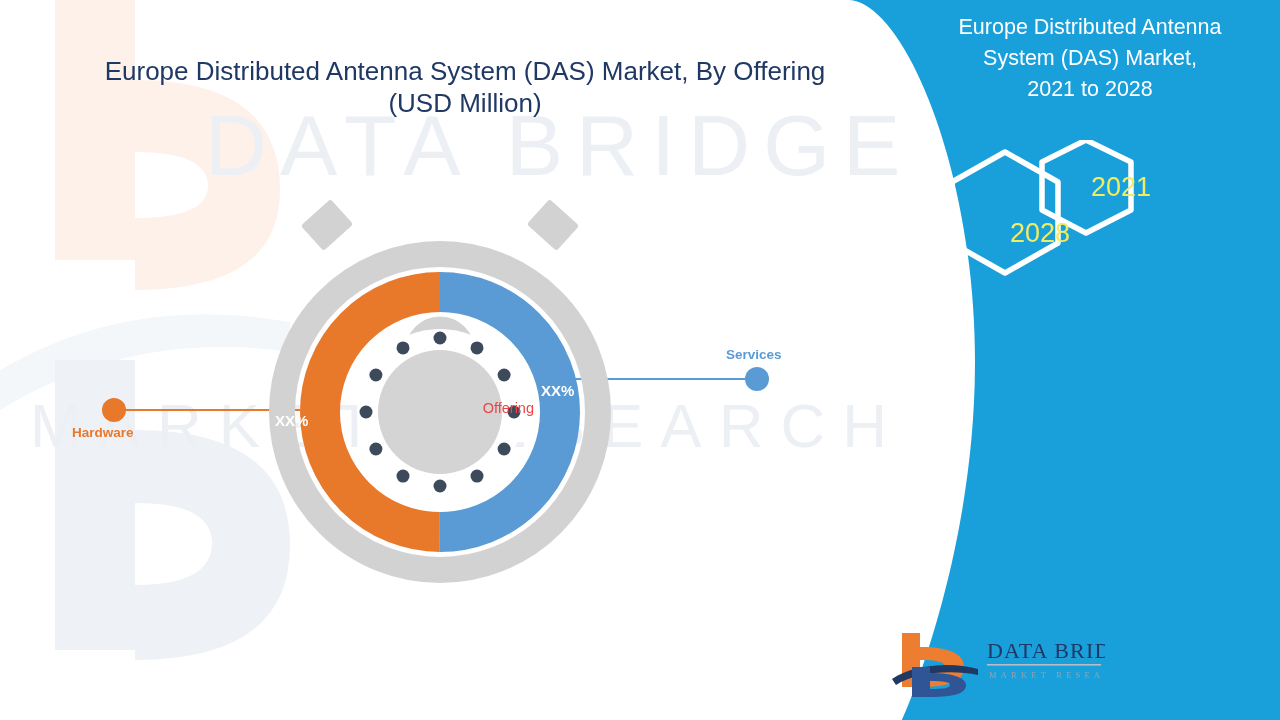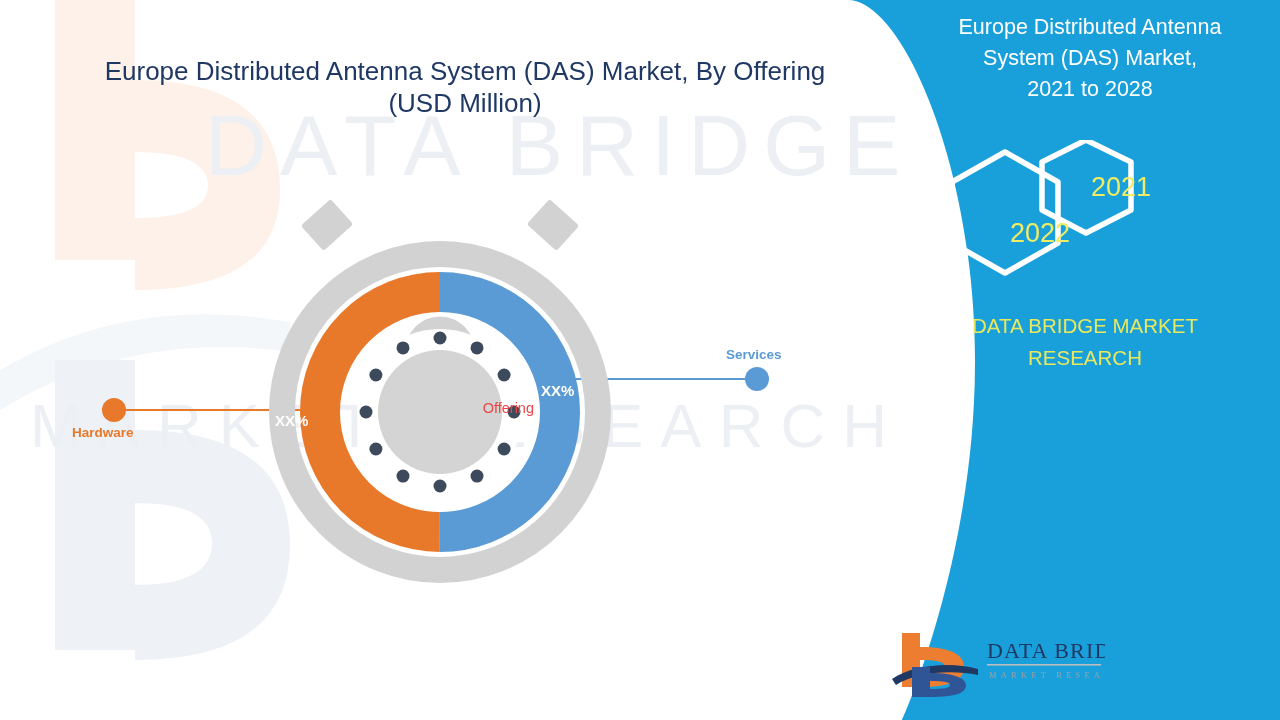--- a/index.html
+++ b/index.html
@@ -218,27 +218,23 @@
     </div>
 
     <div class="hex-wrap">
       <svg width="380" height="150" viewBox="0 0 380 150">
 
         <path d="M 110 12 L 163 42 L 163 103 L 110 133 L 57 103 L 57 42 Z" fill="none" stroke="#ffffff" stroke-width="5.5" stroke-linejoin="round"></path>
 
         <path d="M 191 0 L 236 22 L 236 70 L 191 93 L 147 70 L 147 22 Z" fill="none" stroke="#ffffff" stroke-width="5.5" stroke-linejoin="round"></path>
       </svg>
       <div class="hex-year y2021">2021</div>
-      <div class="hex-year y2028">2022</div>
+      <div class="hex-year y2028">2028</div>
     </div>
 
-    <div class="panel-brand">
-      <div>DATA BRIDGE MARKET</div>
-      <div>RESEARCH</div>
-    </div>
 
     <svg class="dbmr-logo" viewBox="0 0 215 72">
 
       <path d="M12 8 L30 8 L30 62 L12 62 Z" fill="#ed7d31"></path>
       <path d="M30 22 C62 22, 74 30, 74 42 C74 55, 62 62, 30 62 L30 48 C48 48, 55 46, 55 42 C55 37, 48 35, 30 35 Z" fill="#ed7d31"></path>
 
       <path d="M2 54 C22 40, 60 36, 88 44 L88 50 C60 44, 24 48, 6 60 Z" fill="#1f3864"></path>
       <path d="M22 42 L40 42 L40 72 L22 72 Z" fill="#2f5597"></path>
       <path d="M40 48 C66 48, 76 54, 76 60 C76 68, 66 72, 40 72 L40 64 C54 64, 60 63, 60 60 C60 57, 54 56, 40 56 Z" fill="#2f5597"></path>
 

